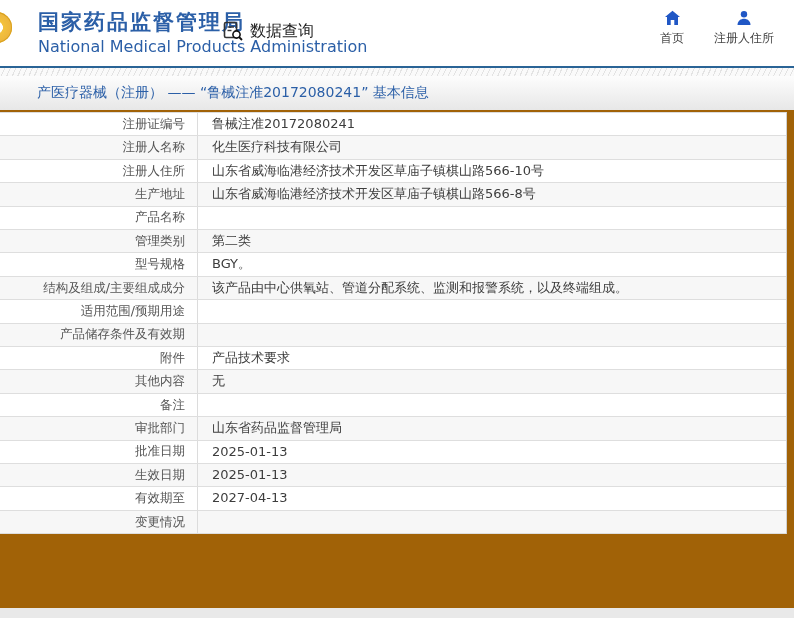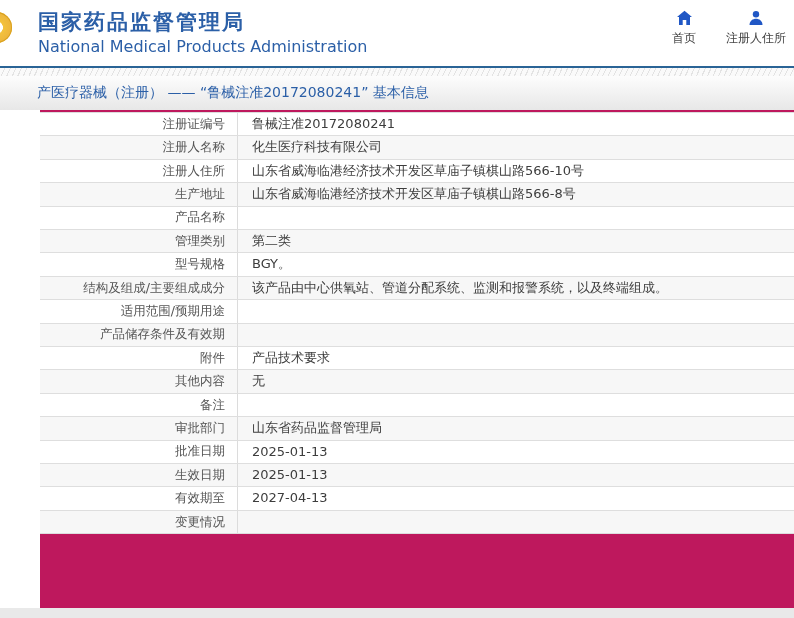--- a/index.html
+++ b/index.html
@@ -8,34 +8,34 @@
 
   
   .header { position: absolute; top: 0; left: 0; right: 0; height: 66px; background: #fff; }
   .logo-circle { position: absolute; left: -19px; top: 12px; width: 31px; height: 31px; border-radius: 50%;
     background: radial-gradient(circle at 50% 50%, #ffffff 0 28%, #f3c23d 30%, #e7a93c 100%);
     box-shadow: 0 0 0 1px #d9a21f inset; }
   .org-cn { position: absolute; left: 38px; top: 8px; font-size: 21px; font-weight: bold; letter-spacing: 2px; }
   .org-en { position: absolute; left: 38px; top: 37px; font-size: 16px; }
   .dq { position: absolute; left: 222px; top: 20px; display: flex; align-items: center; gap: 6px; }
   .dq-text { font-size: 16px; color: #1f1f1f; }
-  .top-nav { position: absolute; right: 8px; top: 10px; display: flex; gap: 30px; }
+  .top-nav { position: absolute; right: 20px; top: 10px; display: flex; gap: 30px; }
   .nav-item { display: flex; flex-direction: column; align-items: center; gap: 4px; cursor: pointer; }
   .nav-label { font-size: 12px; color: #444; white-space: nowrap; }
 
   
   .blue-line { position: absolute; top: 66px; left: 0; right: 0; height: 2px; }
   .stripes { position: absolute; top: 68px; left: 0; right: 0; height: 8px;
     background: repeating-linear-gradient(115deg, #fafafa 0 4px, #e3e3e3 4px 5px); }
   .breadcrumb { position: absolute; top: 76px; left: 0; right: 0; height: 34px;
     background: linear-gradient(#fdfdfd, #e7e7e7); display: flex; align-items: center; overflow: hidden; padding-left: 44px; }
   .breadcrumb-text { font-size: 14px; margin-left: -7px; white-space: nowrap; }
 
   
-  .main { position: absolute; top: 110px; left: 0; right: 0; bottom: 10px; background: #be185d; overflow: hidden; margin-left: 40px; }
+  .main { position: absolute; top: 110px; left: 0; right: 0; bottom: 10px; background: #a16207; overflow: hidden; }
   .info-table { position: absolute; left: -120px; top: 2px; width: 907px;
     border-top: 1px solid #dcdcdc; border-right: 1px solid #d0d0d0; }
   .row { display: flex; border-bottom: 1px solid #dedede; background: #fff; }
   .row.alt { background: #f7f7f7; }
   .cell-label { width: 318px; padding-right: 12px; border-right: 1px solid #dcdcdc;
     display: flex; justify-content: flex-end; align-items: center; gap: 3px;
     color: #555; font-size: 12.5px; min-height: 22.4px; }
   .cell-value { flex: 1; padding-left: 14px; padding-right: 10px; color: #3d3d3d; font-size: 13px;
     line-height: 22.4px; min-height: 22.4px; }
   .row.tall .cell-value { line-height: 17.5px; padding-top: 6px; padding-bottom: 6px; }
@@ -45,20 +45,32 @@
 </head>
 <body>
 
 <div class="page">
 
   <div class="header">
     <div class="logo-circle"></div>
     <div class="org-cn brand" style="color: rgb(43, 95, 167);">国家药品监督管理局</div>
     <div class="org-en brand" style="color: rgb(43, 95, 167);">National Medical Products Administration</div>
 
+    <div class="dq">
+      <span style="display:inline-flex">
+        <svg width="22" height="22" viewBox="0 0 22 22" fill="none">
+          <rect x="2.5" y="2.5" width="12" height="15" rx="1.5" stroke="#333" stroke-width="1.6"></rect>
+          <line x1="5.5" y1="7" x2="12" y2="7" stroke="#333" stroke-width="1.4"></line>
+          <line x1="5.5" y1="10.5" x2="9.5" y2="10.5" stroke="#333" stroke-width="1.4"></line>
+          <circle cx="14.5" cy="14.5" r="3.6" stroke="#111" stroke-width="1.6" fill="#fff"></circle>
+          <line x1="17" y1="17" x2="20" y2="20" stroke="#111" stroke-width="1.8"></line>
+        </svg>
+      </span>
+      <span class="dq-text">数据查询</span>
+    </div>
 
     <div class="top-nav">
       <div class="nav-item">
         <span style="display:inline-flex">
           <svg width="17" height="16" viewBox="0 0 17 16">
             <path d="M8.5 0.8 L16 7 L14 7 L14 15 L10.3 15 L10.3 10 L6.7 10 L6.7 15 L3 15 L3 7 L1 7 Z" fill="#2057c5"></path>
           </svg>
         </span>
         <span class="nav-label">首页</span>
       </div>

